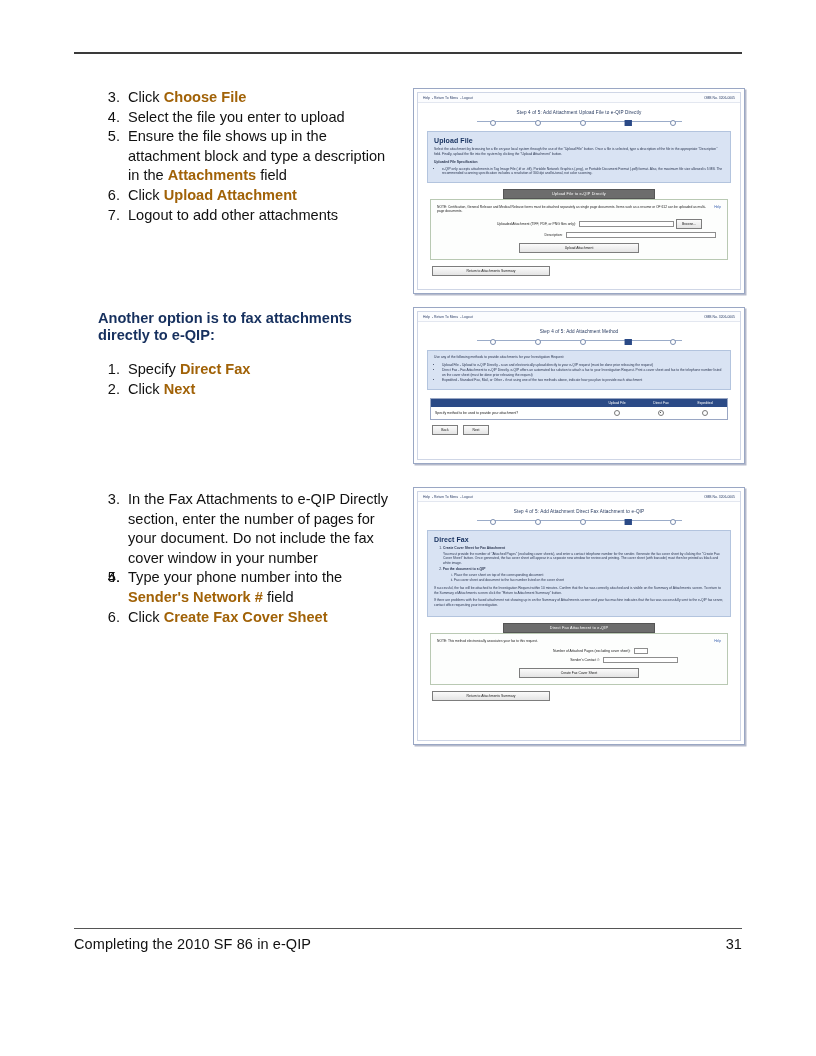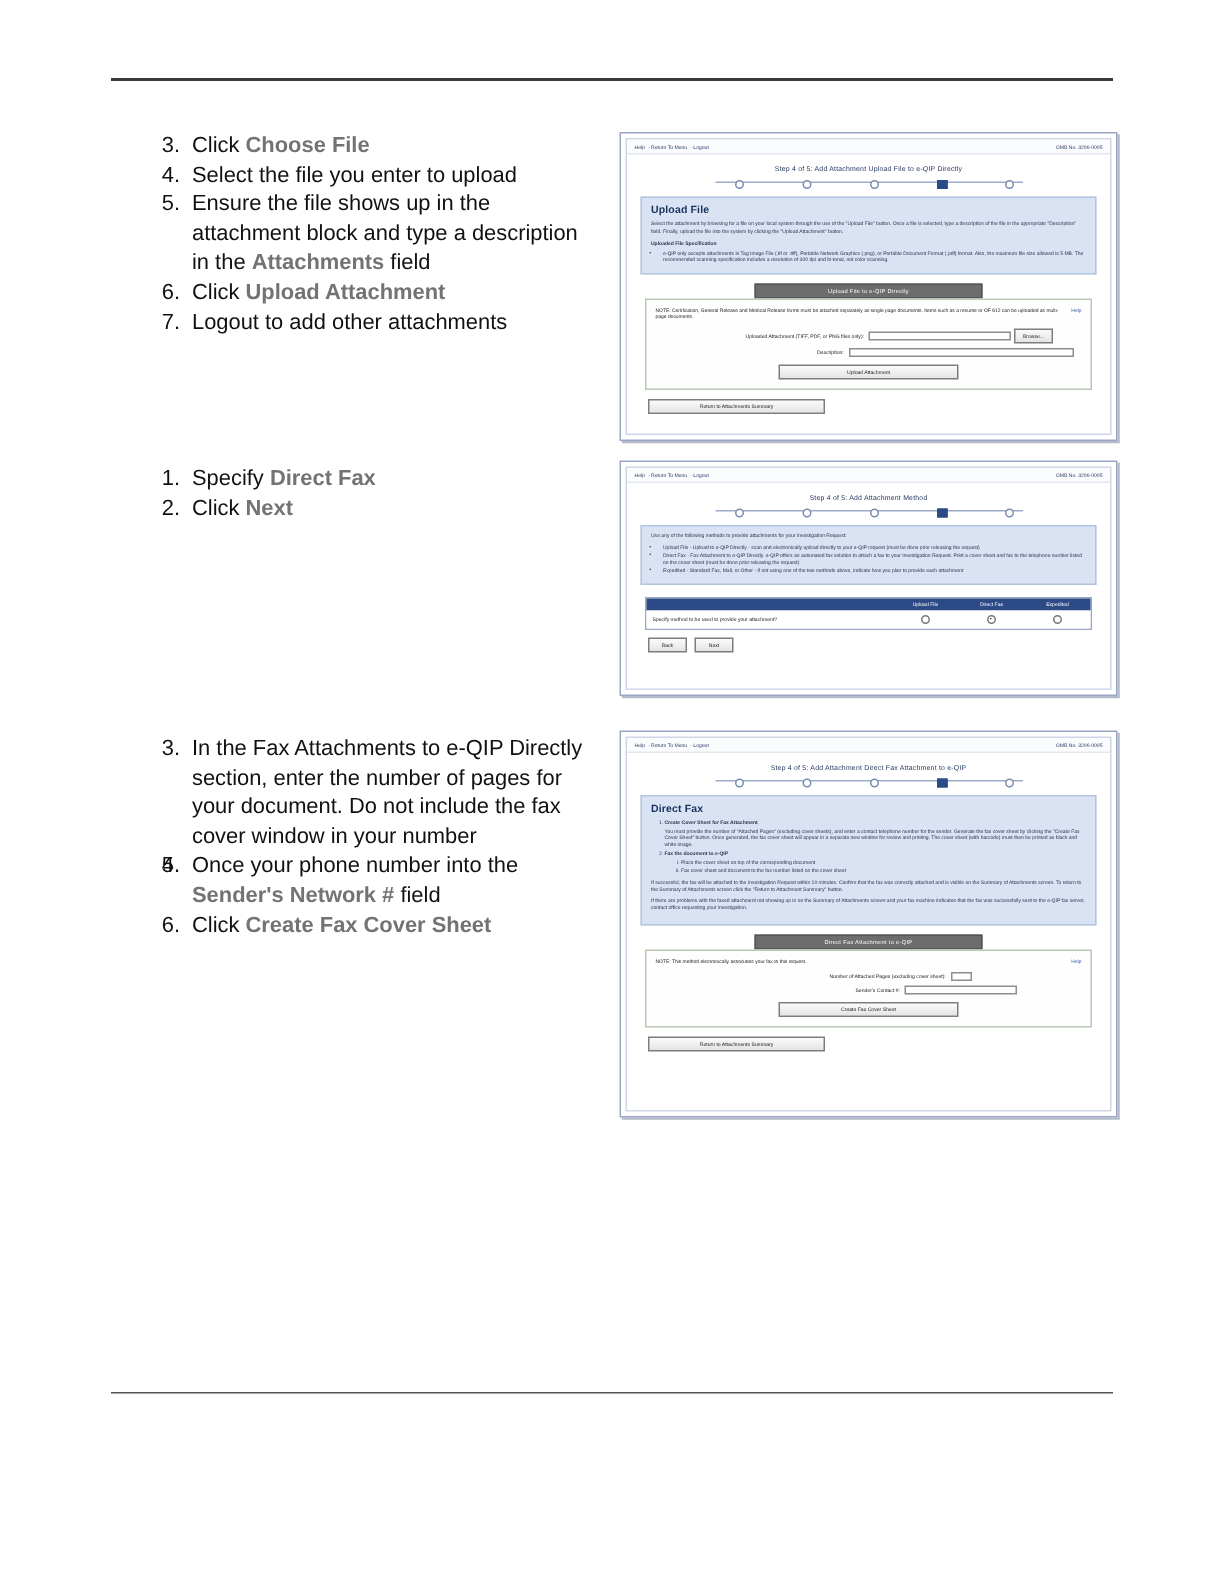--- a/index.html
+++ b/index.html
@@ -69,21 +69,21 @@
     margin-bottom: 0px;
   }
   ol.steps li .num {
     position: absolute;
     left: 0;
     top: 0;
     width: 22px;
     text-align: right;
     color: #111;
   }
-  .b { font-weight: bold; color: #737373; }
+  .b { font-weight: bold; color: #a16207; }
 
   
   .shot {
     position: absolute;
     left: 413px;
     width: 332px;
     background: #ffffff;
     border: 1px solid #9aa7c4;
     box-shadow: 1.5px 1.5px 0 rgba(120,130,160,.55);
     box-sizing: border-box;
@@ -304,31 +304,32 @@
     <ol class="steps" id="list-b1">
         <li><span class="num">3.</span><span>Click </span><span class="b">Choose File</span></li>
         <li><span class="num">4.</span><span>Select the file you enter to upload</span></li>
         <li><span class="num">5.</span><span>Ensure the file shows up in the attachment block and type a description in the </span><span class="b">Attachments</span><span> field</span></li>
         <li><span class="num">6.</span><span>Click </span><span class="b">Upload Attachment</span></li>
         <li><span class="num">7.</span><span>Logout to add other attachments</span></li>
       </ol>
   </div>
 
   <div class="txtcol blk2">
+    <p class="heading">Another option is to fax attachments directly to e-QIP:</p>
     <ol class="steps" id="list-b2">
         <li><span class="num">1.</span><span>Specify </span><span class="b">Direct Fax</span></li>
         <li><span class="num">2.</span><span>Click </span><span class="b">Next</span></li>
       </ol>
   </div>
 
   <div class="txtcol blk3">
     <ol class="steps" id="list-b3">
         <li><span class="num">3.</span><span>In the Fax Attachments to e-QIP Directly section, enter the number of pages for your document. Do not include the fax cover window in your number</span></li>
         <li><span class="num">4.</span></li>
-        <li><span class="num">5.</span><span>Once your phone number into the </span><span class="b">Sender's Network #</span><span> field</span></li>
+        <li><span class="num">5.</span><span>Type your phone number into the </span><span class="b">Sender's Network #</span><span> field</span></li>
         <li><span class="num">6.</span><span>Click </span><span class="b">Create Fax Cover Sheet</span></li>
       </ol>
   </div>
 
   <div class="shot shot-1">
     <div class="inner">
       <div class="navbar">
         <div class="links">
           <span>Help</span>-
           <span>Return To Menu</span>-
@@ -493,14 +494,18 @@
           <span class="finput w-mid"></span>
         </div>
         <span class="btn btn-wide">Create Fax Cover Sheet</span>
       </div>
 
       <span class="btn btn-return">Return to Attachments Summary</span>
     </div>
   </div>
 
   <div class="rule bottom"></div>
+  <div class="footer">
+    <span>Completing the 2010 SF 86 in e-QIP</span>
+    <span>31</span>
+  </div>
 
 </div>
 
 </body></html>

